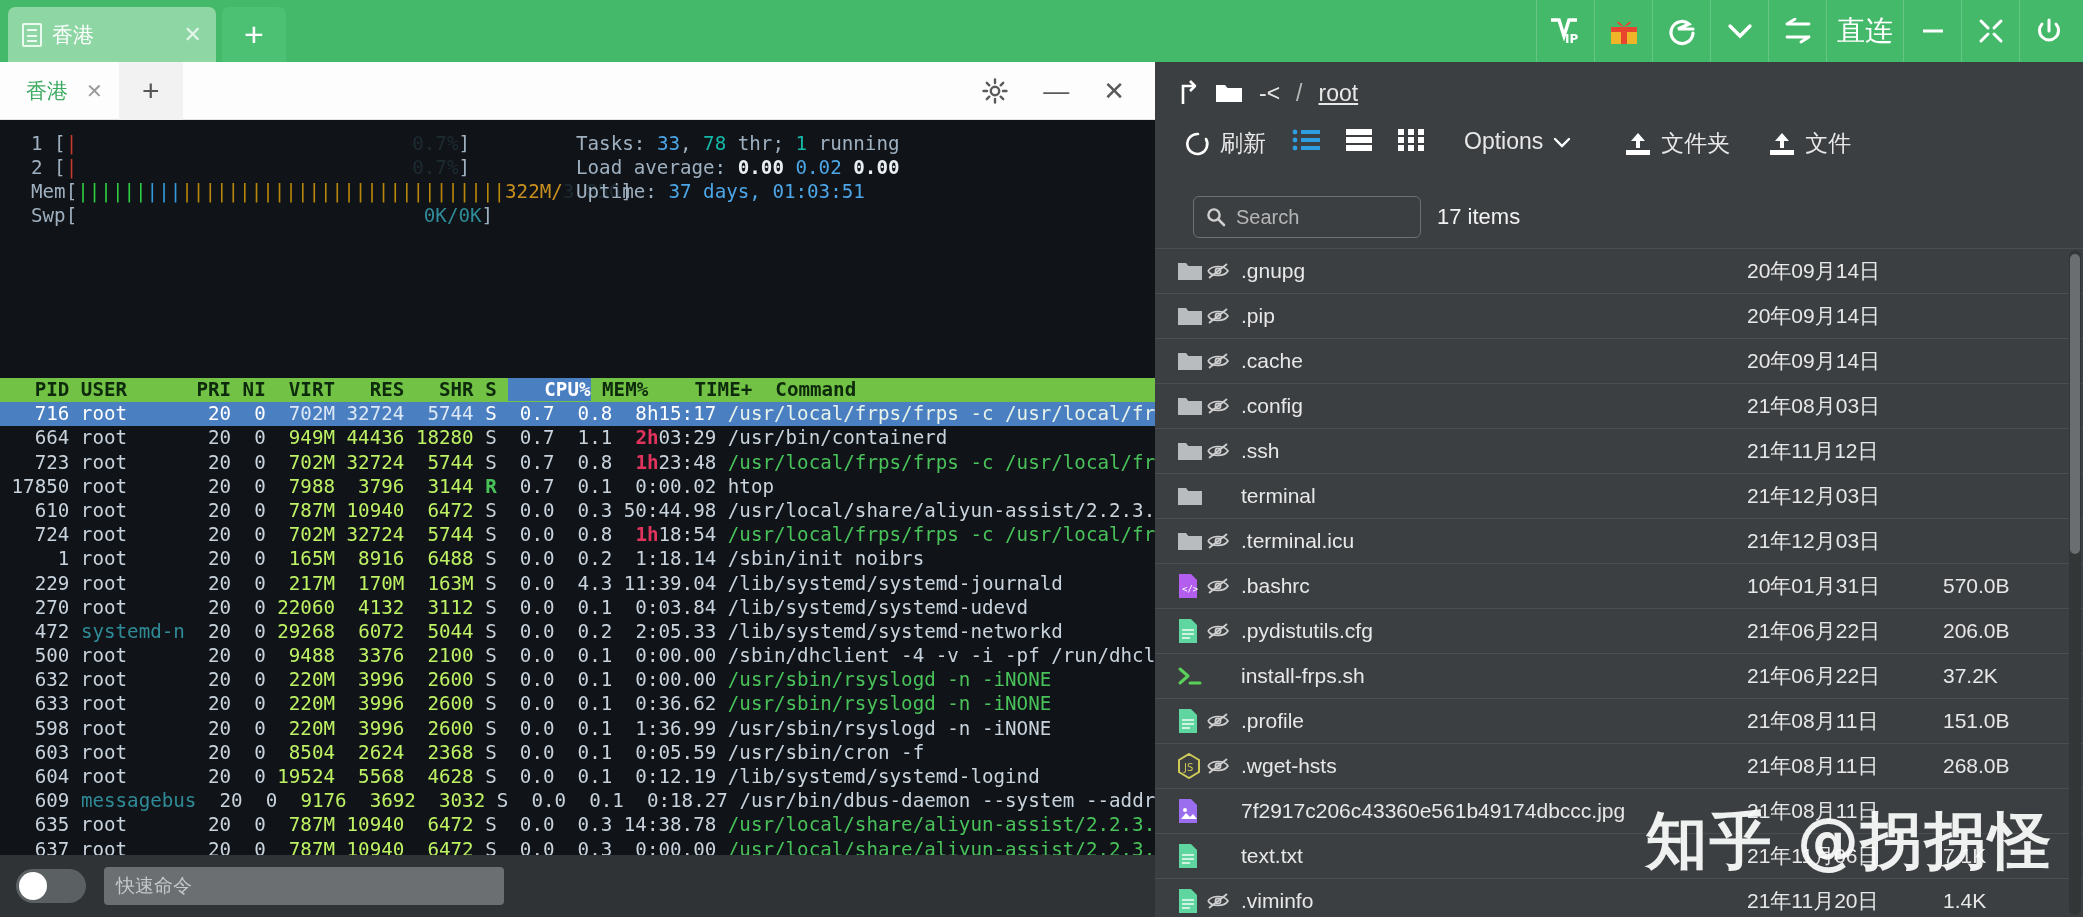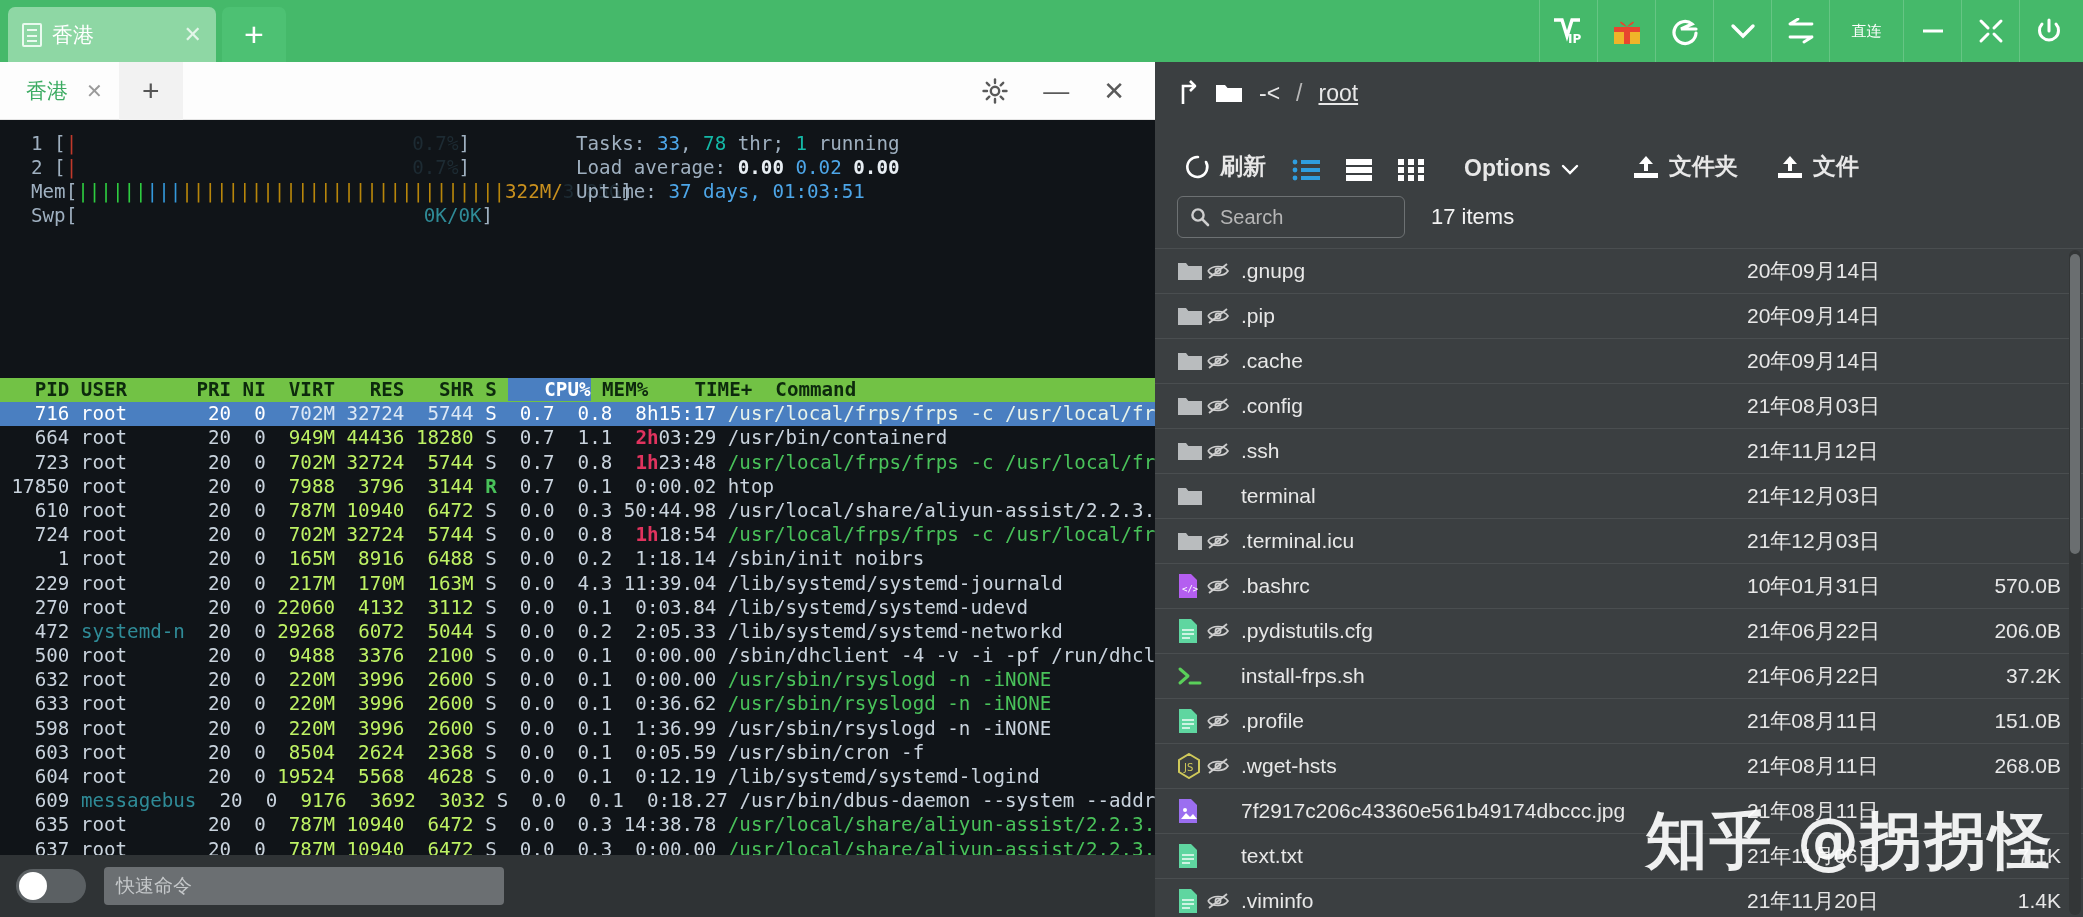--- a/index.html
+++ b/index.html
@@ -15,21 +15,21 @@
   .apptab .docico:before, .apptab .docico:after{ content:""; position:absolute; left:3px; right:3px; height:2px; background:#eafaef;}
   .apptab .docico:before{ top:4px;} .apptab .docico:after{ top:10px; box-shadow:0 5px 0 #eafaef;}
   .apptab .ttl { flex:1 1 auto; }
   .apptab .xc { color:#e4f6ea; font-size:22px; cursor:pointer;}
   .addtab { margin-left:6px; width:64px; height:55px; background:#4dc173; border-radius:7px 7px 0 0;
             color:#fff; font-size:34px; font-weight:300; display:flex; align-items:center; justify-content:center;}
   #apptools { position:absolute; right:6px; top:0; height:62px; display:flex; align-items:center; }
   .atool { height:62px; min-width:58px; padding:0 10px; display:flex; align-items:center; justify-content:center;
            color:#ffffff; font-size:24px; border-left:1px solid rgba(255,255,255,.18); }
   .atool.vip { font-weight:bold; font-size:27px; }
-  .atool.txt { font-size:15px; min-width:74px;font-family:Liberation Mono, monospace;}
+  .atool.txt { font-size:28px; min-width:74px;font-family:Liberation Mono, monospace;}
   
   #termwin { position:absolute; left:0; top:62px; width:1155px; height:855px; background:#ffffff; }
   #termtabs { height:58px; background:#fdfdfd; border-bottom:1px solid #e4e4e4; display:flex; align-items:center; position:relative;}
   .ttab { margin-left:16px; height:58px; display:flex; align-items:center; gap:18px; padding:0 10px; font-size:21px; color:#3cab62;}
   .ttab .x { color:#9a9a9a; font-size:20px;}
   .tplus { width:64px; height:58px; background:#f2f2f2; display:flex; align-items:center; justify-content:center;
            color:#555; font-size:30px; font-weight:300; margin-left:6px;}
   #twctl { position:absolute; right:14px; top:0; height:58px; display:flex; align-items:center; gap:34px; padding-right:16px;}
   #twctl div { color:#5a5a5a; font-size:26px; }
   
@@ -54,34 +54,34 @@
   #cmdbar { position:absolute; left:0; bottom:0; width:1155px; height:62px; background:#2f3335; display:flex; align-items:center; padding:0 16px; gap:18px;}
   .toggle { width:70px; height:34px; background:#5b6063; border-radius:17px; position:relative; }
   .toggle:before{content:""; position:absolute; left:3px; top:3px; width:28px;height:28px;border-radius:50%;background:#fff;}
   #cmdinput { flex:1 1 auto; max-width:400px; height:38px; background:#6b6f72; border-radius:4px;
               display:flex; align-items:center; padding:0 12px; color:#c5c8ca; font-size:19px;}
   
   #fm { position:absolute; left:1155px; top:62px; width:928px; height:855px; background:#3b3f41; color:#e8e8e8; }
   #crumb { height:62px; display:flex; align-items:center; gap:16px; padding:0 22px; font-size:23px; }
   #crumb .sep{color:#b9b9b9;}
   #crumb .cur{ text-decoration:underline; }
-  #fmtools { height:62px; display:flex; align-items:flex-end; gap:10px; padding:0 22px; font-size:23px;font-weight:bold;}
+  #fmtools { height:62px; display:flex; align-items:flex-start; gap:10px; padding:0 22px; font-size:23px;}
   .fmbtn{ display:flex; align-items:center; gap:9px; padding:4px 8px; }
   .viewico{ display:flex; gap:3px; }
-  #fmsearchrow{ height:62px; display:flex; align-items:center; gap:26px; padding:0 22px; }
+  #fmsearchrow{ height:62px; display:flex; align-items:center; gap:16px; padding:0 38px; }
   #fmsearch{ width:228px; height:42px; border:1px solid #6d7173; border-radius:6px; display:flex; align-items:center;
              gap:10px; padding:0 12px; color:#b6b6b6; font-size:20px;}
   #itemcount{ font-size:22px; color:#f2f2f2;}
   #flist{ position:absolute; left:0; top:186px; width:928px; height:669px; overflow:hidden;}
   .frow{ height:45px; display:flex; align-items:center; border-top:1px solid #4a4e50; padding:0 22px; font-size:21px;}
   .frow .ic{ width:30px; flex:0 0 auto; display:flex; align-items:center;}
   .frow .eye{ width:34px; flex:0 0 auto; color:#cfcfcf; font-size:19px;}
   .frow .nm{ flex:1 1 auto; white-space:nowrap; overflow:hidden;}
   .frow .dt{ width:196px; flex:0 0 auto;}
-  .frow .sz{ width:118px; flex:0 0 auto;text-align:right;}
+  .frow .sz{ width:118px; flex:0 0 auto;}
   #fmscroll{ position:absolute; right:2px; top:188px; width:12px; height:665px; background:#333637; border-radius:6px;}
   #fmscroll i{ position:absolute; left:1px; top:4px; width:10px; height:300px; background:#6a6e70; border-radius:5px; display:block;}
   
   #wm{ position:absolute; right:30px; bottom:34px; color:#ffffff; font-size:62px; font-weight:bold; opacity:.92;
        font-family:"DejaVu Sans", sans-serif; letter-spacing:2px;}
   svg{display:block;}
 </style>
 </head>
 <body>
 

